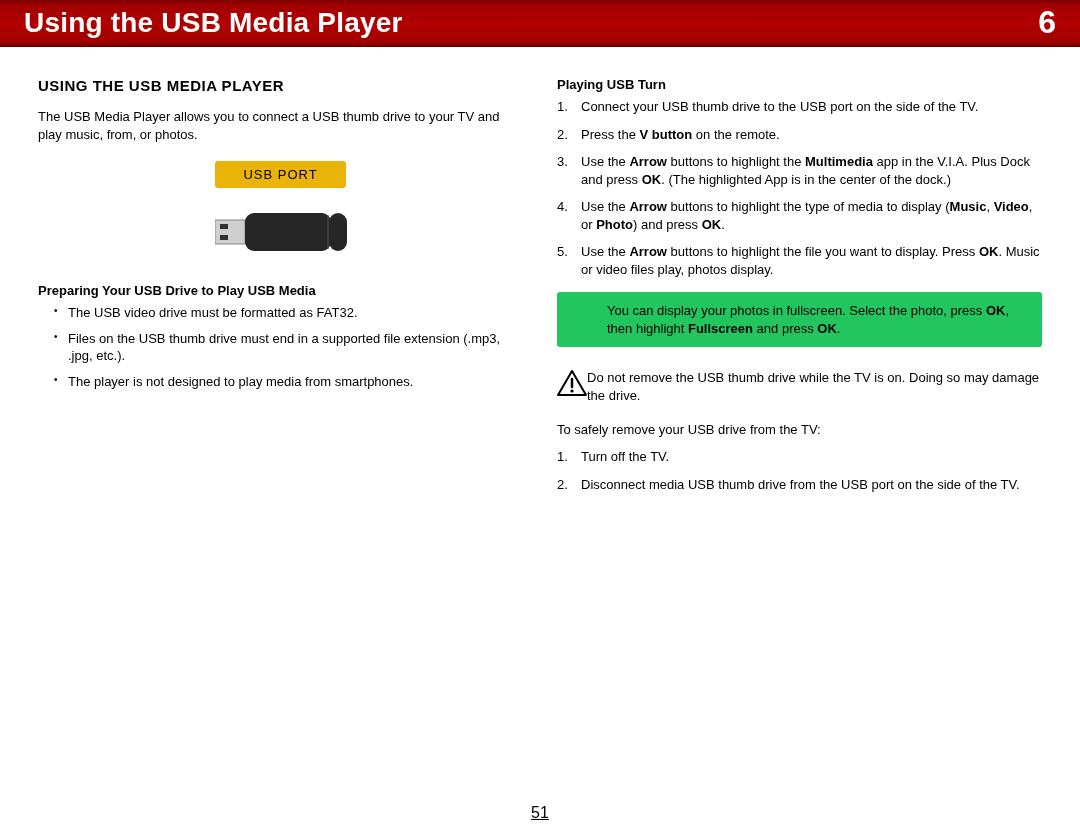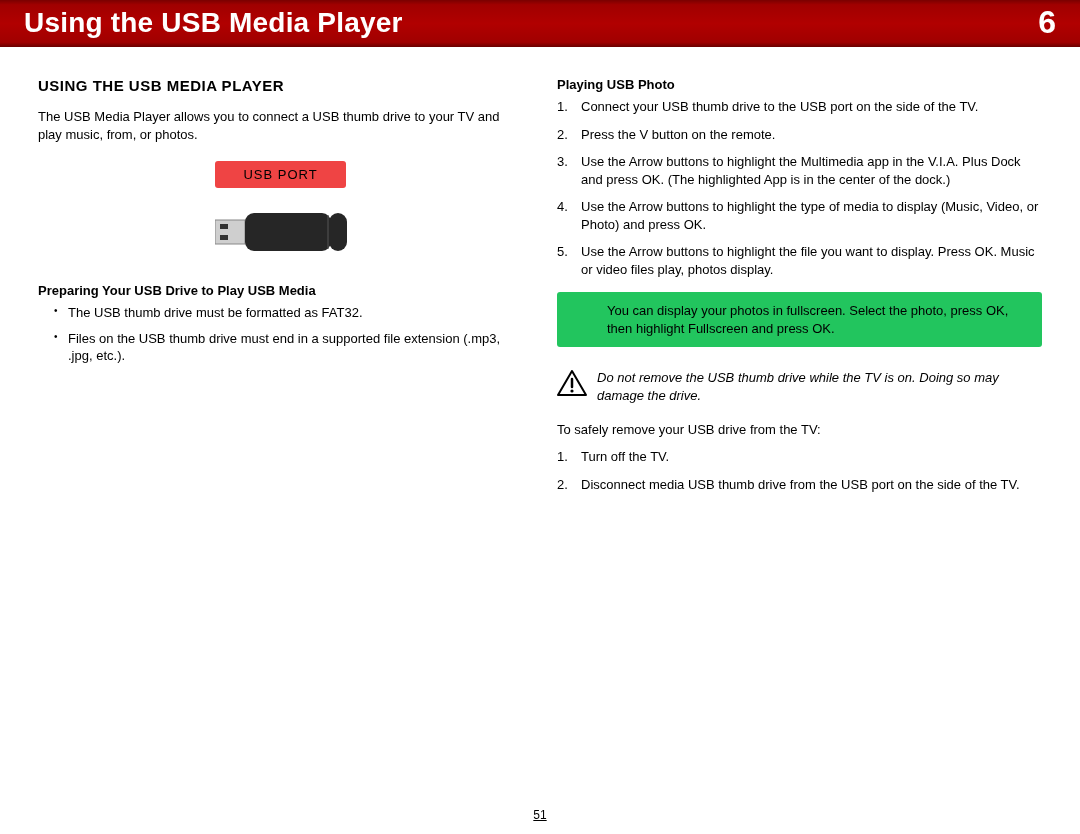--- a/index.html
+++ b/index.html
@@ -48,21 +48,21 @@
     font-size: 13px;
   }
   p { margin-bottom: 10px; line-height: 1.35; }
   .just { text-align: justify; }
   .usb-callout {
     text-align: center;
     margin: 18px 0 8px 0;
   }
   .usb-label {
     display: inline-block;
-    background: #ef4444;
+    background: #eab308;
     border-radius: 3px;
     padding: 6px 28px;
     font-size: 13px;
     letter-spacing: 1px;
     margin-bottom: 14px;
   }
   .usb-fig { text-align: center; margin-bottom: 26px; }
   .usb-fig svg { display: inline-block; }
   ul { list-style: none; padding-left: 16px; margin-bottom: 14px; }
   ul li { position: relative; padding-left: 14px; margin-bottom: 8px; line-height: 1.35; }
@@ -75,34 +75,32 @@
     border-radius: 3px;
     padding: 10px 14px 10px 50px;
     position: relative;
     margin: 6px 0 22px 0;
     line-height: 1.35;
     font-size: 13px;
   }
   .warn {
     display: flex;
     align-items: flex-start;
-    gap: 10px;
     margin: 6px 0 16px 0;
     line-height: 1.35;
-    font-style: italic;
   }
   .warn svg { flex: 0 0 auto; margin-top: 1px; }
   .warn .wt { flex: 1; }
-  b { font-weight: 400; }
+  b { font-weight: 700; }
   .pagenum {
     position: absolute;
     bottom: 12px;
     left: 0; right: 0;
     text-align: center;
-    font-size: 12px;
+    font-size: 16px;
     text-decoration: underline;
   }
 </style>
 </head>
 <body>
 
 <div class="header">
   <h1>Using the USB Media Player</h1>
   <div class="chapnum">6</div>
 </div>
@@ -122,27 +120,28 @@
         <rect x="5" y="14" width="8" height="5" fill="#333"></rect>
         <rect x="5" y="25" width="8" height="5" fill="#333"></rect>
         <rect x="30" y="3" width="86" height="38" rx="9" ry="9" fill="#262626"></rect>
         <rect x="114" y="3" width="18" height="38" rx="9" ry="9" fill="#262626"></rect>
         <line x1="113" y1="5" x2="113" y2="39" stroke="#555" stroke-width="1"></line>
       </svg>
     </div>
 
     <div class="subhead">Preparing Your USB Drive to Play USB Media</div>
     <ul>
-      <li>The USB thumb drive must be formatted as FAT32.</li>
+      <li>The USB video drive must be formatted as FAT32.</li>
       <li>Files on the USB thumb drive must end in a supported file extension (.mp3, .jpg, etc.).</li>
+      <li>The player is not designed to play media from smartphones.</li>
     </ul>
   </div>
 
   <div class="col">
-    <div class="subhead">Playing USB Photo</div>
+    <div class="subhead">Playing USB Turn</div>
     <ol>
       <li>Connect your USB thumb drive to the USB port on the side of the TV.</li>
       <li><span>Press the </span><b>V button</b><span> on the remote.</span></li>
       <li><span>Use the </span><b>Arrow</b><span> buttons to highlight the </span><b>Multimedia</b><span> app in the V.I.A. Plus Dock and press </span><b>OK</b><span>. (The highlighted App is in the center of the dock.)</span></li>
       <li><span>Use the </span><b>Arrow</b><span> buttons to highlight the type of media to display (</span><b>Music</b><span>, </span><b>Video</b><span>, or </span><b>Photo</b><span>) and press </span><b>OK</b><span>.</span></li>
       <li><span>Use the </span><b>Arrow</b><span> buttons to highlight the file you want to display. Press </span><b>OK</b><span>. Music or video files play, photos display.</span></li>
     </ol>
 
     <div class="note">
       <span>You can display your photos in fullscreen. Select the photo, press </span><b>OK</b><span>, then highlight </span><b>Fullscreen</b><span> and press </span><b>OK</b><span>.</span>

